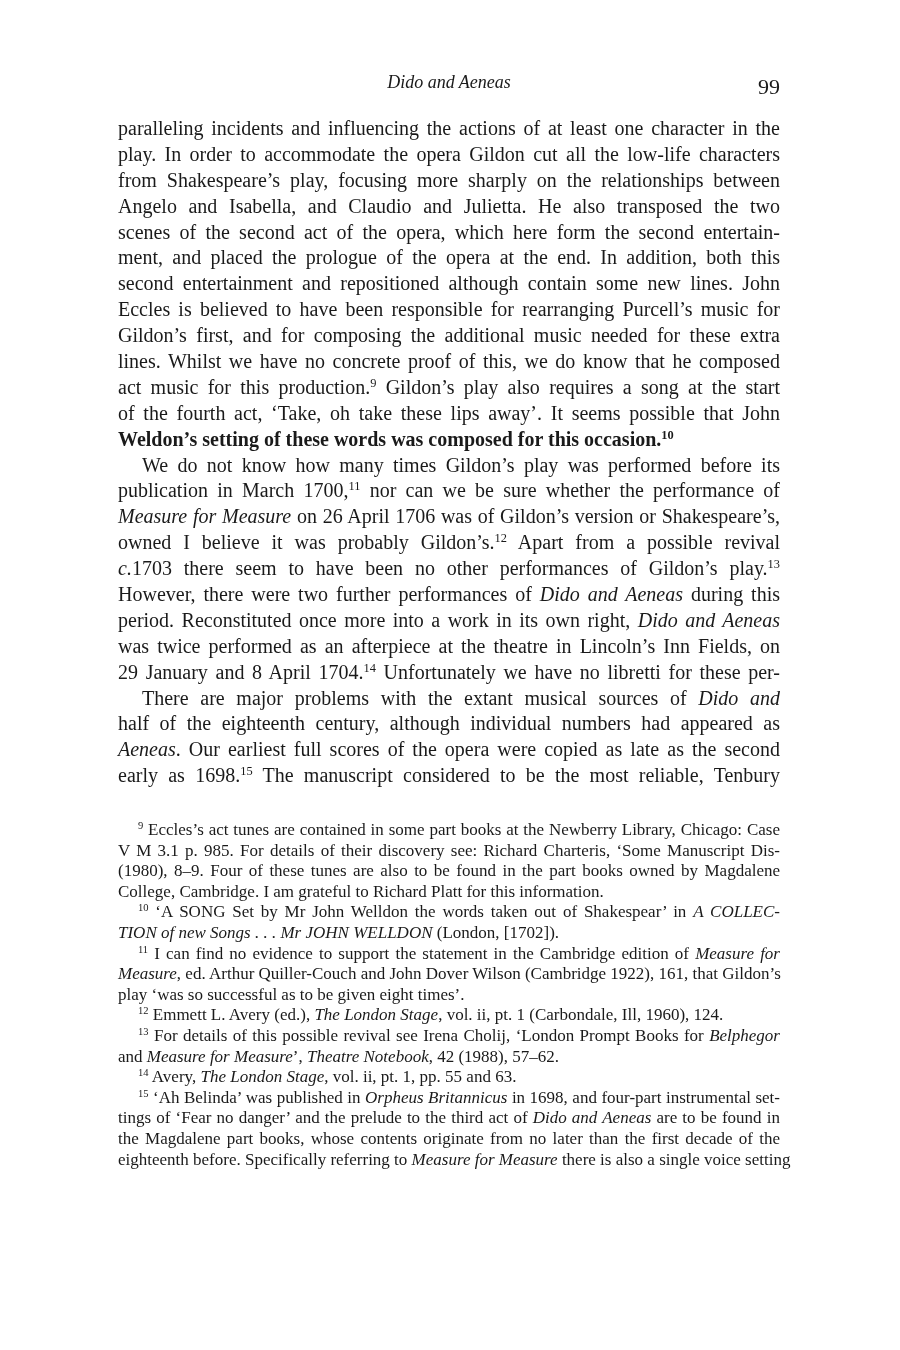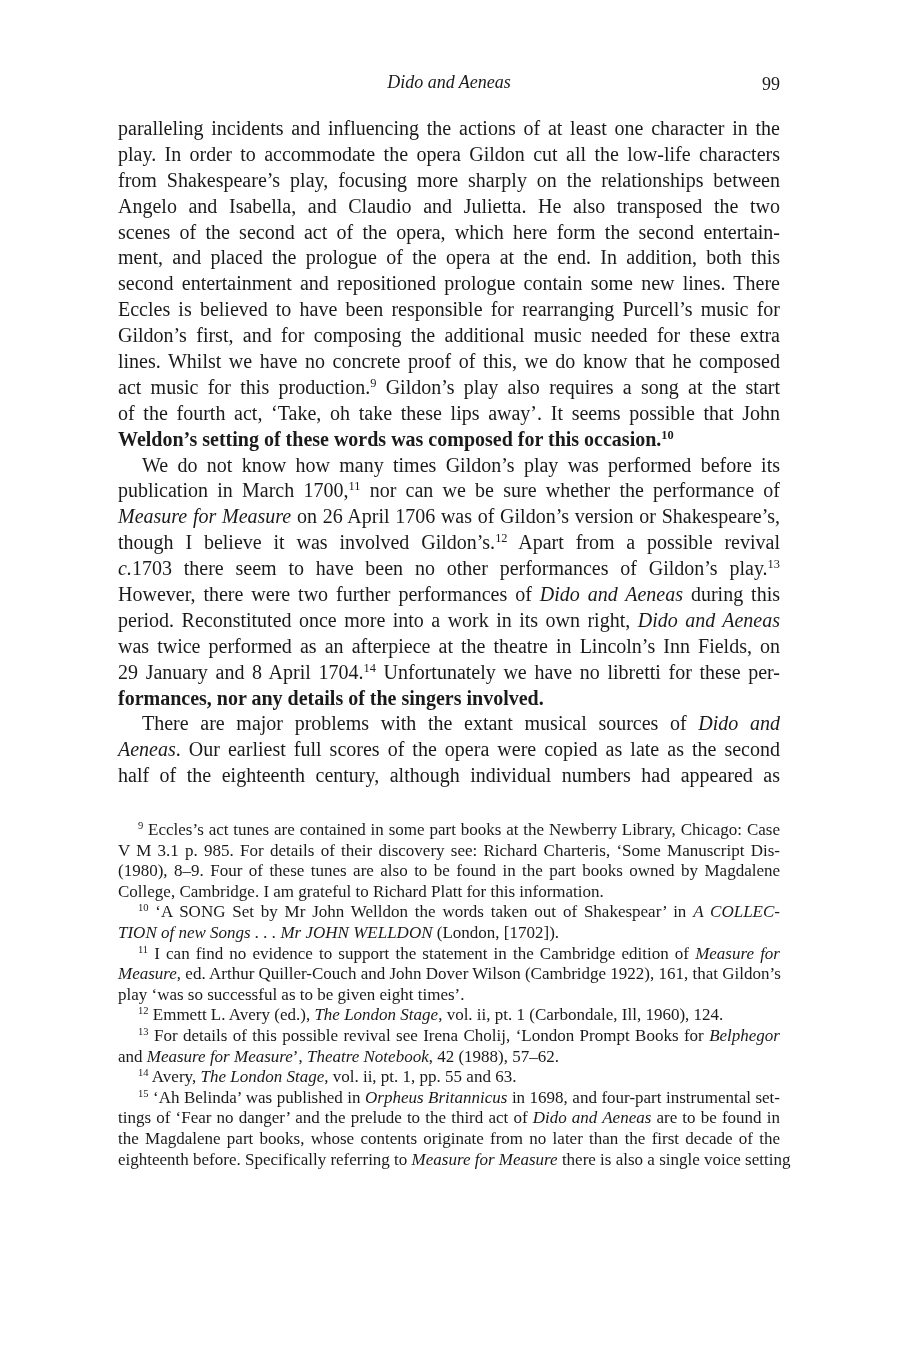--- a/index.html
+++ b/index.html
@@ -1,19 +1,19 @@
 <!DOCTYPE html>
 <html><head>
   <meta charset="utf-8">
   <style>
     html, body { margin: 0; padding: 0; background: #ffffff; }
     body { width: 900px; height: 1350px; position: relative; overflow: hidden; color: #1a1a1a; font-family: "Liberation Serif", "DejaVu Serif", serif; }
     .running-head { position: absolute; top: 70px; left: 118px; width: 662px; height: 28px; }
     .running-title { position: absolute; left: 0; right: 0; text-align: center; font-style: italic; font-size: 18px; top: 2px; }
-    .page-number { position: absolute; right: 0; top: 4px; font-size: 18px; }
+    .page-number { position: absolute; right: 0; top: 4px; font-size: 22px; }
     .body-text { position: absolute; top: 116px; left: 118px; width: 662px; }
     .line { display: block; height: 25.9px; line-height: 25.9px; font-size: 20px; text-align: justify; text-align-last: justify; white-space: nowrap; overflow: visible; }
     .line.last { text-align-last: left; font-weight: bold; }
     .line.indent { text-indent: 24px; }
     .notes { position: absolute; top: 820px; left: 118px; width: 662px; }
     .nline { display: block; height: 20.6px; line-height: 20.6px; font-size: 17px; text-align: justify; text-align-last: justify; white-space: nowrap; }
     .nline.last { text-align-last: left; }
     .nline.indent { text-indent: 20px; }
     sup { font-size: 62%; line-height: 0; vertical-align: 0.55em; }
     i { }
@@ -26,40 +26,40 @@
   <span class="page-number">99</span>
 </div>
 
 <div class="body-text" id="body-text">
     <span class="line"><span>paralleling incidents and influencing the actions of at least one character in the</span></span>
     <span class="line"><span>play. In order to accommodate the opera Gildon cut all the low-life characters</span></span>
     <span class="line"><span>from Shakespeare’s play, focusing more sharply on the relationships between</span></span>
     <span class="line"><span>Angelo and Isabella, and Claudio and Julietta. He also transposed the two</span></span>
     <span class="line"><span>scenes of the second act of the opera, which here form the second entertain-</span></span>
     <span class="line"><span>ment, and placed the prologue of the opera at the end. In addition, both this</span></span>
-    <span class="line"><span>second entertainment and repositioned prologue contain some new lines. There</span></span>
+    <span class="line"><span>second entertainment and repositioned although contain some new lines. John</span></span>
     <span class="line"><span>Eccles is believed to have been responsible for rearranging Purcell’s music for</span></span>
     <span class="line"><span>Gildon’s first, and for composing the additional music needed for these extra</span></span>
     <span class="line"><span>lines. Whilst we have no concrete proof of this, we do know that he composed</span></span>
     <span class="line"><span>act music for this production.</span><sup>9</sup><span> Gildon’s play also requires a song at the start</span></span>
     <span class="line"><span>of the fourth act, ‘Take, oh take these lips away’. It seems possible that John</span></span>
     <span class="line last"><span>Weldon’s setting of these words was composed for this occasion.</span><sup>10</sup></span>
     <span class="line indent"><span>We do not know how many times Gildon’s play was performed before its</span></span>
     <span class="line"><span>publication in March 1700,</span><sup>11</sup><span> nor can we be sure whether the performance of</span></span>
     <span class="line"><i>Measure for Measure</i><span> on 26 April 1706 was of Gildon’s version or Shakespeare’s,</span></span>
-    <span class="line"><span>though I believe it was involved Gildon’s.</span><sup>12</sup><span> Apart from a possible revival</span></span>
+    <span class="line"><span>owned I believe it was probably Gildon’s.</span><sup>12</sup><span> Apart from a possible revival</span></span>
     <span class="line"><i>c.</i><span>1703 there seem to have been no other performances of Gildon’s play.</span><sup>13</sup></span>
     <span class="line"><span>However, there were two further performances of </span><i>Dido and Aeneas</i><span> during this</span></span>
     <span class="line"><span>period. Reconstituted once more into a work in its own right, </span><i>Dido and Aeneas</i></span>
     <span class="line"><span>was twice performed as an afterpiece at the theatre in Lincoln’s Inn Fields, on</span></span>
     <span class="line"><span>29 January and 8 April 1704.</span><sup>14</sup><span> Unfortunately we have no libretti for these per-</span></span>
-    <span class="line last"><span>formances, nor any details of the singers involved.</span></span>
     <span class="line indent"><span>There are major problems with the extant musical sources of </span><i>Dido and</i></span>
+    <span class="line"><span>half of the eighteenth century, although individual numbers had appeared as</span></span>
     <span class="line"><i>Aeneas</i><span>. Our earliest full scores of the opera were copied as late as the second</span></span>
-    <span class="line"><span>half of the eighteenth century, although individual numbers had appeared as</span></span>
+    <span class="line"><span>early as 1698.</span><sup>15</sup><span> The manuscript considered to be the most reliable, Tenbury</span></span>
   </div>
 
 <div class="notes" id="footnotes">
     <span class="nline indent"><sup>9</sup><span>  Eccles’s act tunes are contained in some part books at the Newberry Library, Chicago: Case</span></span>
     <span class="nline"><span>V M 3.1 p. 985. For details of their discovery see: Richard Charteris, ‘Some Manuscript Dis-</span></span>
     <span class="nline"><span>(1980), 8–9. Four of these tunes are also to be found in the part books owned by Magdalene</span></span>
     <span class="nline last"><span>College, Cambridge. I am grateful to Richard Platt for this information.</span></span>
     <span class="nline indent"><sup>10</sup><span>  ‘A SONG Set by Mr John Welldon the words taken out of Shakespear’ in </span><i>A COLLEC-</i></span>
     <span class="nline last"><i>TION of new Songs . . . Mr JOHN WELLDON</i><span> (London, [1702]).</span></span>
     <span class="nline indent"><sup>11</sup><span>  I can find no evidence to support the statement in the Cambridge edition of </span><i>Measure for</i></span>

